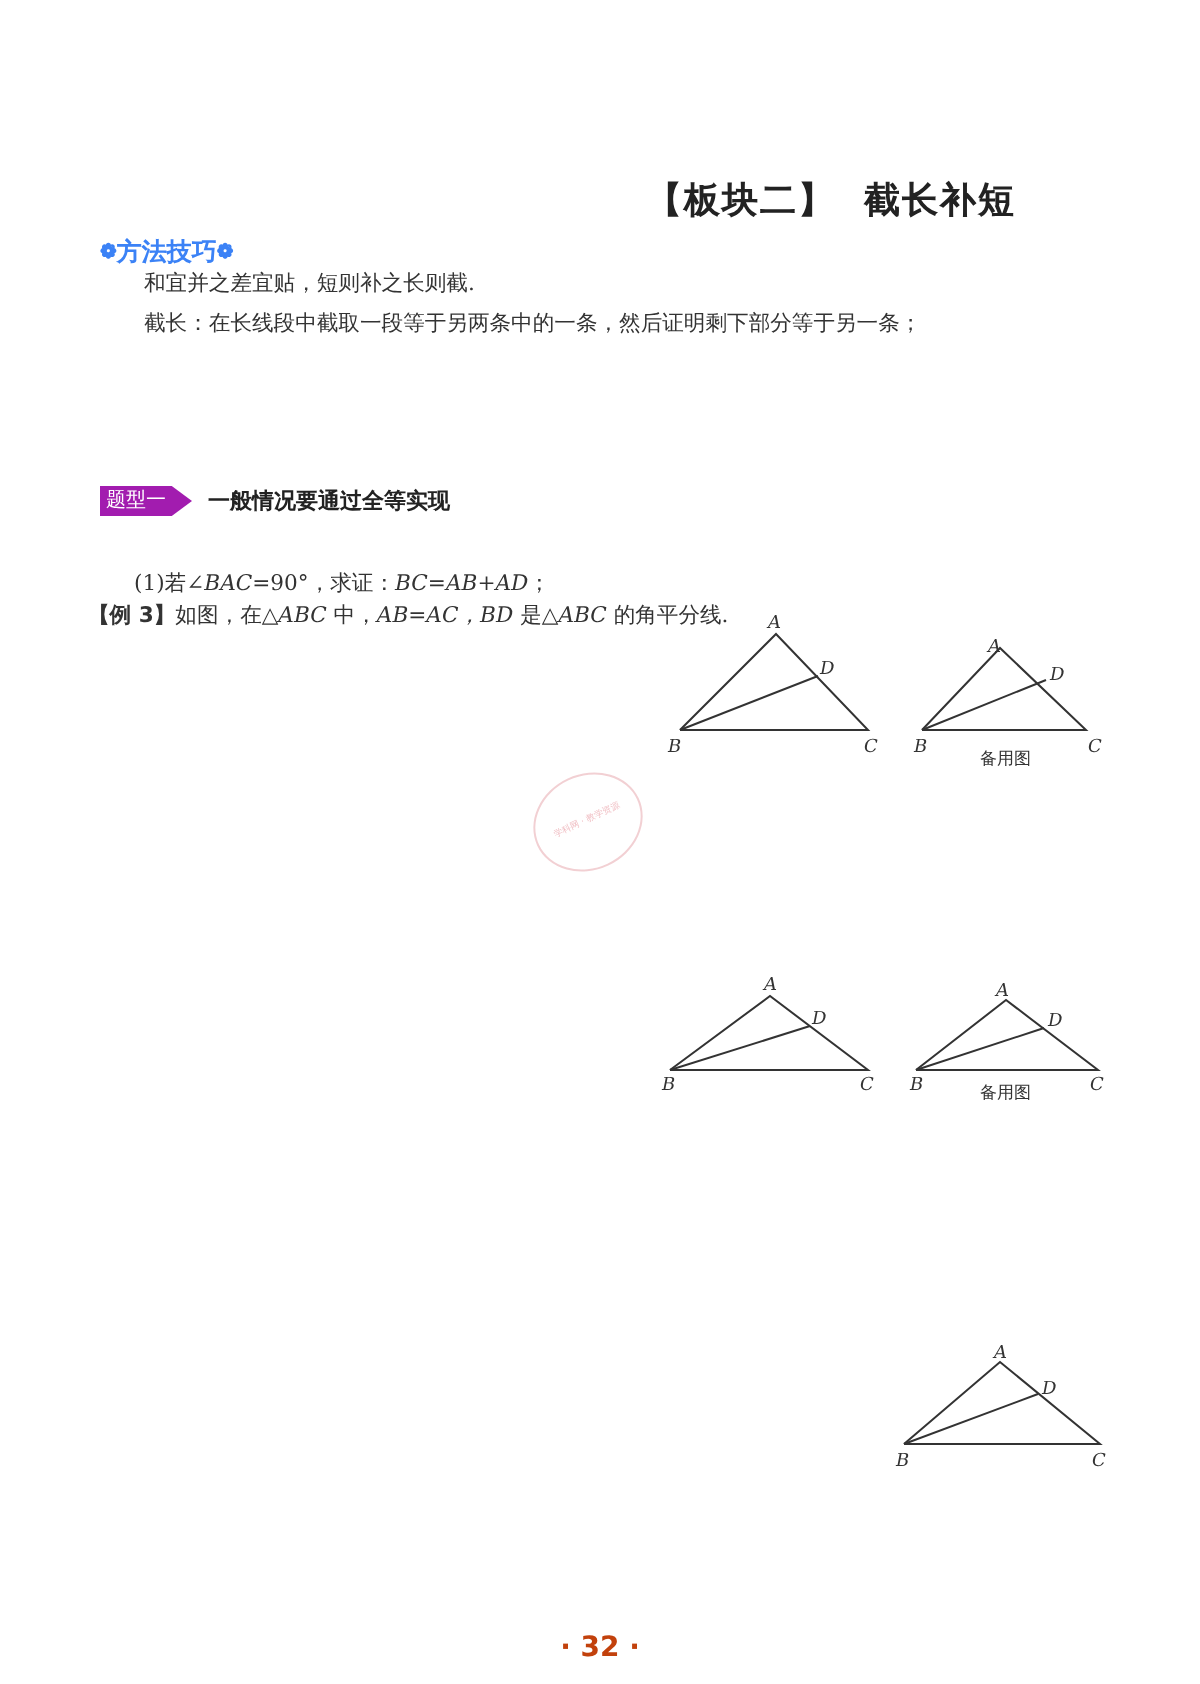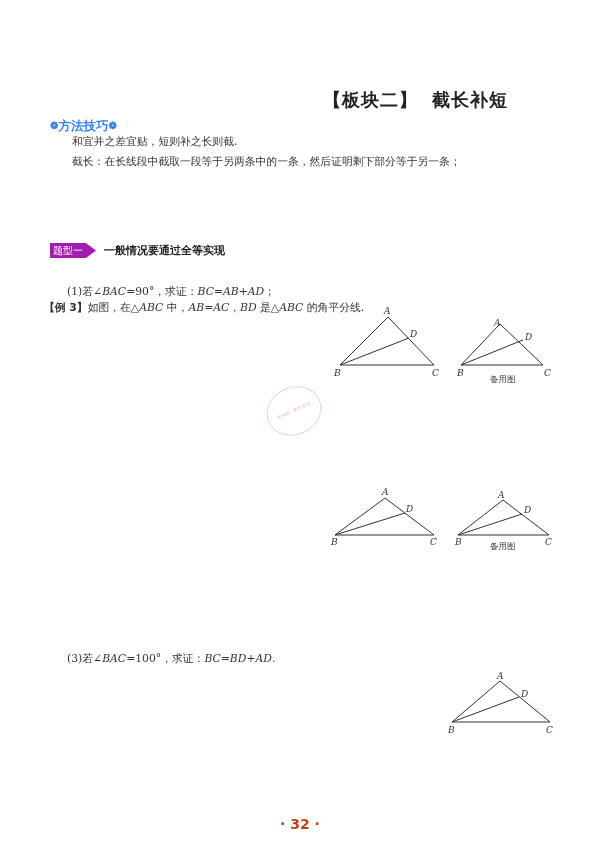--- a/index.html
+++ b/index.html
@@ -122,18 +122,15 @@
 
     <text x="497" y="679">A</text>
     <text x="521" y="697">D</text>
     <text x="448" y="733">B</text>
     <text x="546" y="733">C</text>
   </svg>
 
   <div class="stamp">学科网 · 教学资源</div>
 
 
-  <div class="q" style="top:652px;">
-    <span>(3)若∠</span><i class="m">BAC</i><span>=100°，求证：</span><i class="m">BC=BD+AD</i><span>.</span>
-  </div>
 
   <div class="page-number">· 32 ·</div>
 </div>
 
 </body></html>

